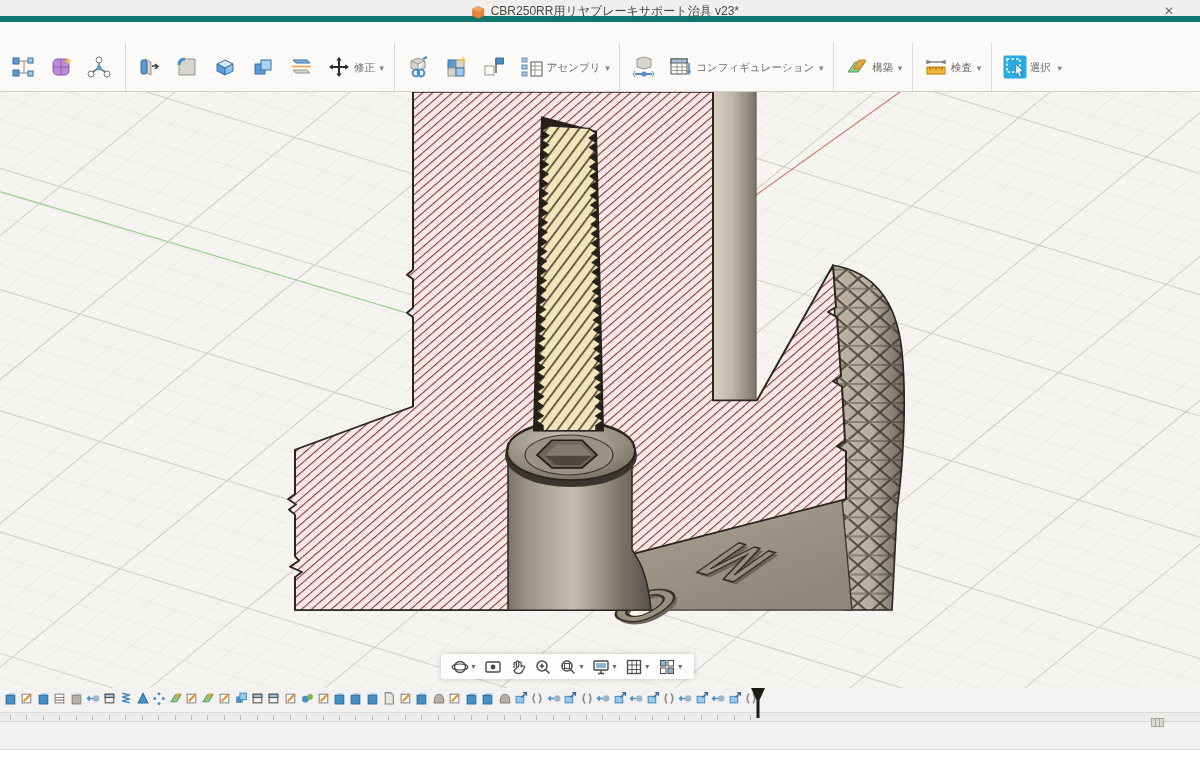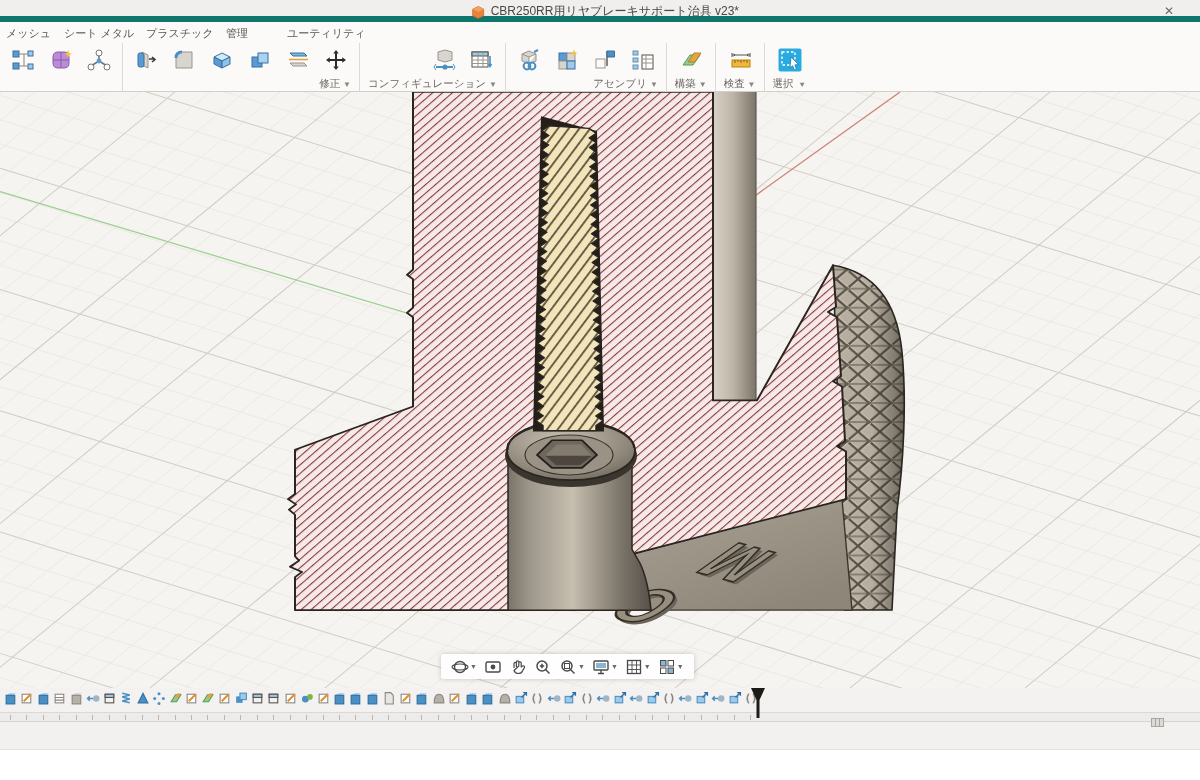--- a/index.html
+++ b/index.html
@@ -24,21 +24,21 @@
   .title-text{font-size:12px;color:#4a4642;white-space:nowrap;}
   .win-close{position:absolute;right:22px;top:2px;width:18px;height:18px;text-align:center;
     line-height:18px;font-size:12px;color:#6b6762;cursor:default;}
 
   
   .ribbon{position:absolute;left:0;top:22px;width:1200px;height:70px;background:#fbfaf9;
     border-bottom:1px solid #d2cfca;}
   .tabs{position:absolute;left:0;top:0;width:1200px;height:21px;}
   .tab{position:absolute;top:4px;font-size:11px;color:#5a5650;white-space:nowrap;}
   .toolbar{position:absolute;left:0;top:21px;width:1200px;height:48px;display:flex;align-items:flex-start;}
-  .rib-group{height:48px;display:flex;flex-direction:column;align-items:flex-end;padding:0 8px;
+  .rib-group{height:48px;display:flex;flex-direction:row;align-items:center;padding:0 8px;
     border-right:1px solid #ddd9d4;}
   .rib-group:last-child{border-right:none;font-family:Liberation Mono, monospace;}
   .rib-icons{display:flex;gap:8px;align-items:center;height:34px;}
   .rib-icon{width:30px;height:30px;display:flex;align-items:center;justify-content:center;}
   .rib-label{font-size:10.5px;color:#6b6762;margin-top:1px;white-space:nowrap;}
   .rib-label .caret{font-size:8px;color:#8a8680;}
 
   
   .viewport{position:absolute;left:0;top:92px;width:1200px;height:596px;background:var(--viewport-bg);}
   .viewport svg{display:block;}
@@ -74,27 +74,20 @@
           <path d="M6.5,0.5 L12,3.2 V9.8 L6.5,12.5 L1,9.8 V3.2 Z" fill="#e8833a" stroke="#c96a24" stroke-width="0.8"></path>
           <path d="M6.5,0.5 L12,3.2 L6.5,5.9 L1,3.2 Z" fill="#f2a05e"></path>
         </svg>
       </span>
       <span class="title-text">CBR250RR用リヤブレーキサポート治具 v23*</span>
     </div>
     <div class="win-close">✕</div>
   </div>
 
   <div class="ribbon">
-    <div class="tabs" id="tabs">
-        <span class="tab" style="left: 6px;">メッシュ</span>
-        <span class="tab" style="left: 64px;">シート メタル</span>
-        <span class="tab" style="left: 146px;">プラスチック</span>
-        <span class="tab" style="left: 226px;">管理</span>
-        <span class="tab" style="left: 287px;">ユーティリティ</span>
-      </div>
     <div class="toolbar" id="toolbar">
         <div class="rib-group">
           <div class="rib-icons">
             <span class="rib-icon">
               <svg width="24" height="24" viewBox="0 0 24 24">
                 <rect x="2" y="3" width="6" height="6" fill="#5b9bd5" stroke="#3a6f9f"></rect>
                 <rect x="2" y="15" width="6" height="6" fill="#5b9bd5" stroke="#3a6f9f"></rect>
                 <rect x="17" y="3" width="5" height="5" fill="#9ec9e8" stroke="#3a6f9f"></rect>
                 <rect x="17" y="16" width="5" height="5" fill="#9ec9e8" stroke="#3a6f9f"></rect>
                 <path d="M8,6 H13 V18 H8 M13,6 H17 M13,18 H17" stroke="#8a8680" fill="none"></path>
@@ -159,41 +152,20 @@
                 <path d="M12,2 L9.3,5.6 H11 V10.9 H5.8 V9.2 L2,12 L5.8,14.8 V13.1 H11 V18.4 H9.3 L12,22 L14.7,18.4 H13 V13.1 H18.2 V14.8 L22,12 L18.2,9.2 V10.9 H13 V5.6 H14.7 Z" fill="#2e2c29"></path>
               </svg>
             </span>
           </div>
           <div class="rib-label">修正 <span class="caret">▼</span></div>
         </div>
         <div class="rib-group">
           <div class="rib-icons">
             <span class="rib-icon">
               <svg width="24" height="24" viewBox="0 0 24 24">
-                <path d="M6,4 L13,2 L20,4 L20,12 L13,14 L6,12 Z" fill="#d8d5cf" stroke="#9a958d"></path>
-                <line x1="4" y1="19" x2="21" y2="19" stroke="#4a90c4" stroke-width="2"></line>
-                <circle cx="13" cy="19" r="2.6" fill="#4a90c4"></circle>
-                <path d="M4,16 L2,19 L4,22 M21,16 L23,19 L21,22" stroke="#4a90c4" fill="none"></path>
-              </svg>
-            </span>
-            <span class="rib-icon">
-              <svg width="24" height="24" viewBox="0 0 24 24">
-                <rect x="2" y="4" width="16" height="15" fill="#fff" stroke="#55524d"></rect>
-                <rect x="2" y="4" width="16" height="4" fill="#9ec9e8" stroke="#55524d"></rect>
-                <path d="M2,12 H18 M2,15.5 H18 M8,4 V19 M13,4 V19" stroke="#9a958d"></path>
-                <path d="M20,8 V18 M18.5,16 L20,18.5 L21.5,16" stroke="#4a90c4" stroke-width="1.6" fill="none"></path>
-              </svg>
-            </span>
-          </div>
-          <div class="rib-label">コンフィギュレーション <span class="caret">▼</span></div>
-        </div>
-        <div class="rib-group">
-          <div class="rib-icons">
-            <span class="rib-icon">
-              <svg width="24" height="24" viewBox="0 0 24 24">
                 <path d="M5,6 L12,3 L19,6 L12,9 Z M5,6 V13 L12,16 V9 M19,6 V13 L12,16" fill="#d8d5cf" stroke="#9a958d"></path>
                 <circle cx="10" cy="18" r="3.4" fill="none" stroke="#4a90c4" stroke-width="2"></circle>
                 <circle cx="15" cy="18" r="3.4" fill="none" stroke="#4a90c4" stroke-width="2"></circle>
                 <path d="M17,4 L21,2" stroke="#4a90c4" stroke-width="2"></path>
               </svg>
             </span>
             <span class="rib-icon">
               <svg width="24" height="24" viewBox="0 0 24 24">
                 <rect x="4" y="5" width="8" height="8" fill="#5b9bd5" stroke="#3a6f9f"></rect>
                 <rect x="12" y="5" width="8" height="8" fill="#d8d5cf" stroke="#9a958d"></rect>
@@ -213,20 +185,41 @@
               <svg width="24" height="24" viewBox="0 0 24 24">
                 <rect x="2" y="3" width="5" height="4" fill="#9ec9e8" stroke="#6b8fae"></rect>
                 <rect x="2" y="10" width="5" height="4" fill="#9ec9e8" stroke="#6b8fae"></rect>
                 <rect x="2" y="17" width="5" height="4" fill="#9ec9e8" stroke="#6b8fae"></rect>
                 <rect x="11" y="7" width="11" height="14" fill="#fff" stroke="#55524d"></rect>
                 <path d="M11,11 H22 M11,15 H22 M15,7 V21" stroke="#9a958d"></path>
               </svg>
             </span>
           </div>
           <div class="rib-label">アセンブリ <span class="caret">▼</span></div>
+        </div>
+        <div class="rib-group">
+          <div class="rib-icons">
+            <span class="rib-icon">
+              <svg width="24" height="24" viewBox="0 0 24 24">
+                <path d="M6,4 L13,2 L20,4 L20,12 L13,14 L6,12 Z" fill="#d8d5cf" stroke="#9a958d"></path>
+                <line x1="4" y1="19" x2="21" y2="19" stroke="#4a90c4" stroke-width="2"></line>
+                <circle cx="13" cy="19" r="2.6" fill="#4a90c4"></circle>
+                <path d="M4,16 L2,19 L4,22 M21,16 L23,19 L21,22" stroke="#4a90c4" fill="none"></path>
+              </svg>
+            </span>
+            <span class="rib-icon">
+              <svg width="24" height="24" viewBox="0 0 24 24">
+                <rect x="2" y="4" width="16" height="15" fill="#fff" stroke="#55524d"></rect>
+                <rect x="2" y="4" width="16" height="4" fill="#9ec9e8" stroke="#55524d"></rect>
+                <path d="M2,12 H18 M2,15.5 H18 M8,4 V19 M13,4 V19" stroke="#9a958d"></path>
+                <path d="M20,8 V18 M18.5,16 L20,18.5 L21.5,16" stroke="#4a90c4" stroke-width="1.6" fill="none"></path>
+              </svg>
+            </span>
+          </div>
+          <div class="rib-label">コンフィギュレーション <span class="caret">▼</span></div>
         </div>
         <div class="rib-group">
           <div class="rib-icons">
             <span class="rib-icon">
               <svg width="24" height="24" viewBox="0 0 24 24">
                 <path d="M3,17 L10,7 L20,7 L13,17 Z" fill="#8fd08f" stroke="#4f9f5f"></path>
                 <path d="M8,14 L14,5 L21,5 L15,14 Z" fill="#e8a33d" stroke="#b97d22" opacity="0.95"></path>
               </svg>
             </span>
           </div>

